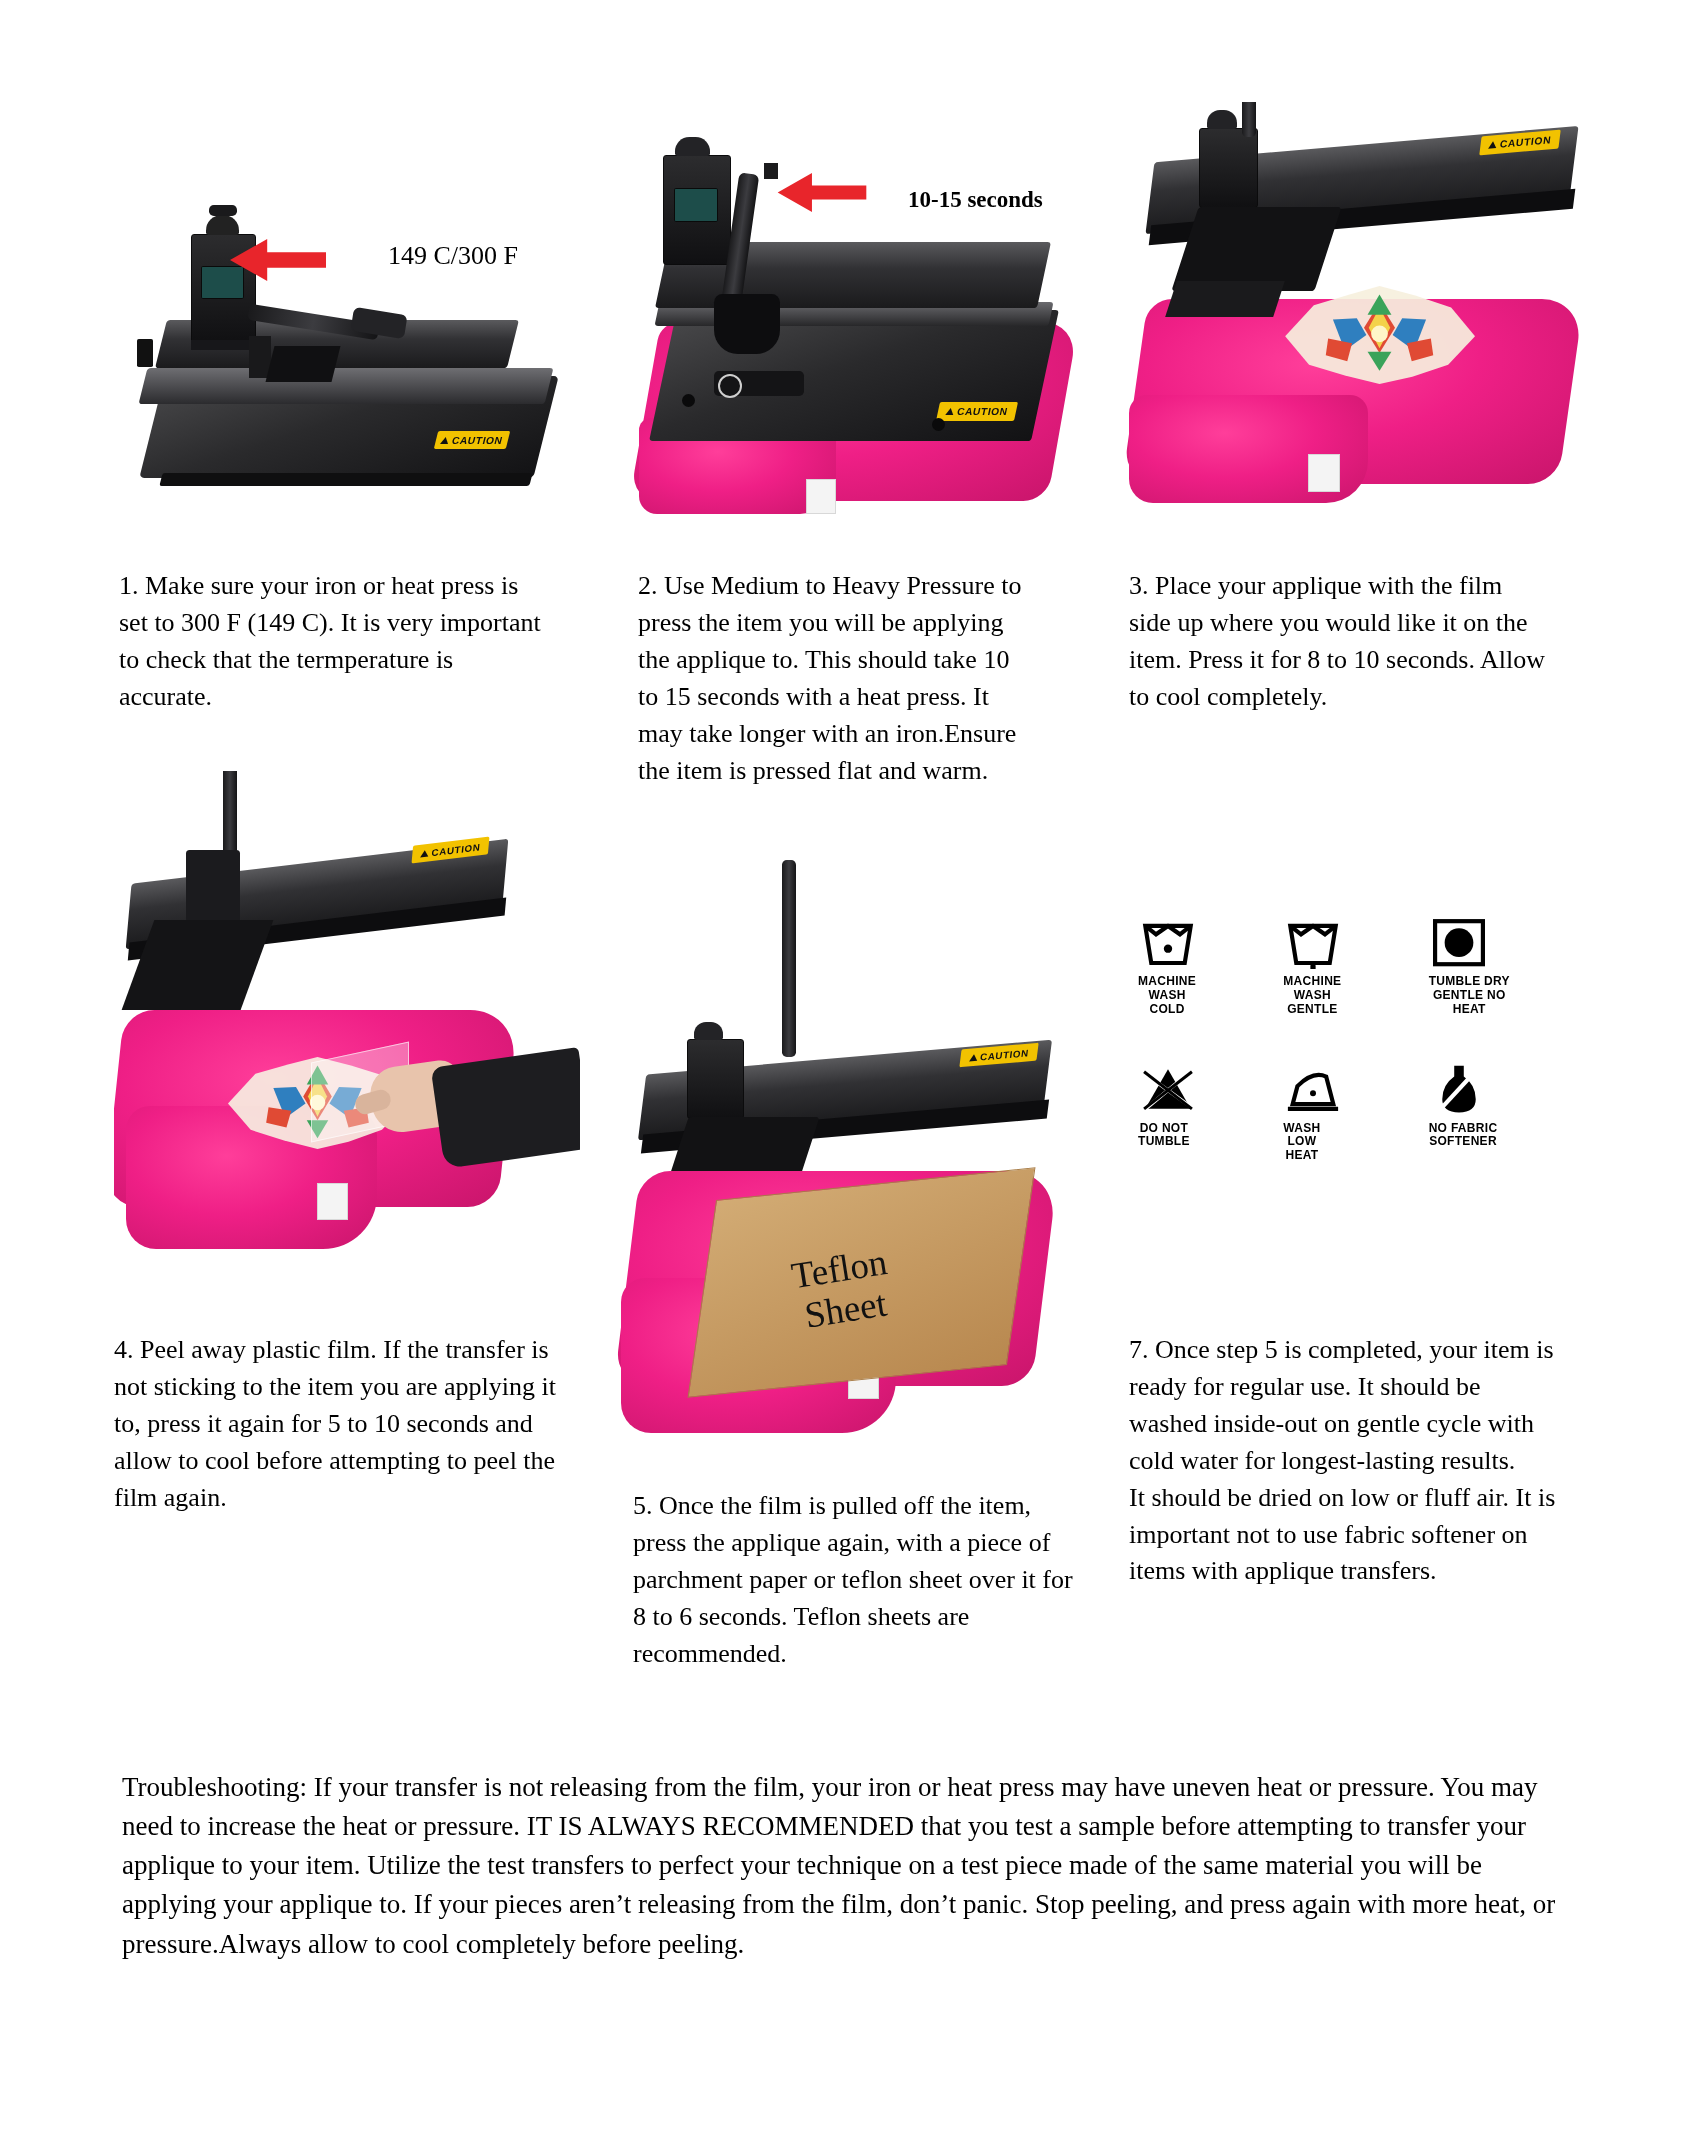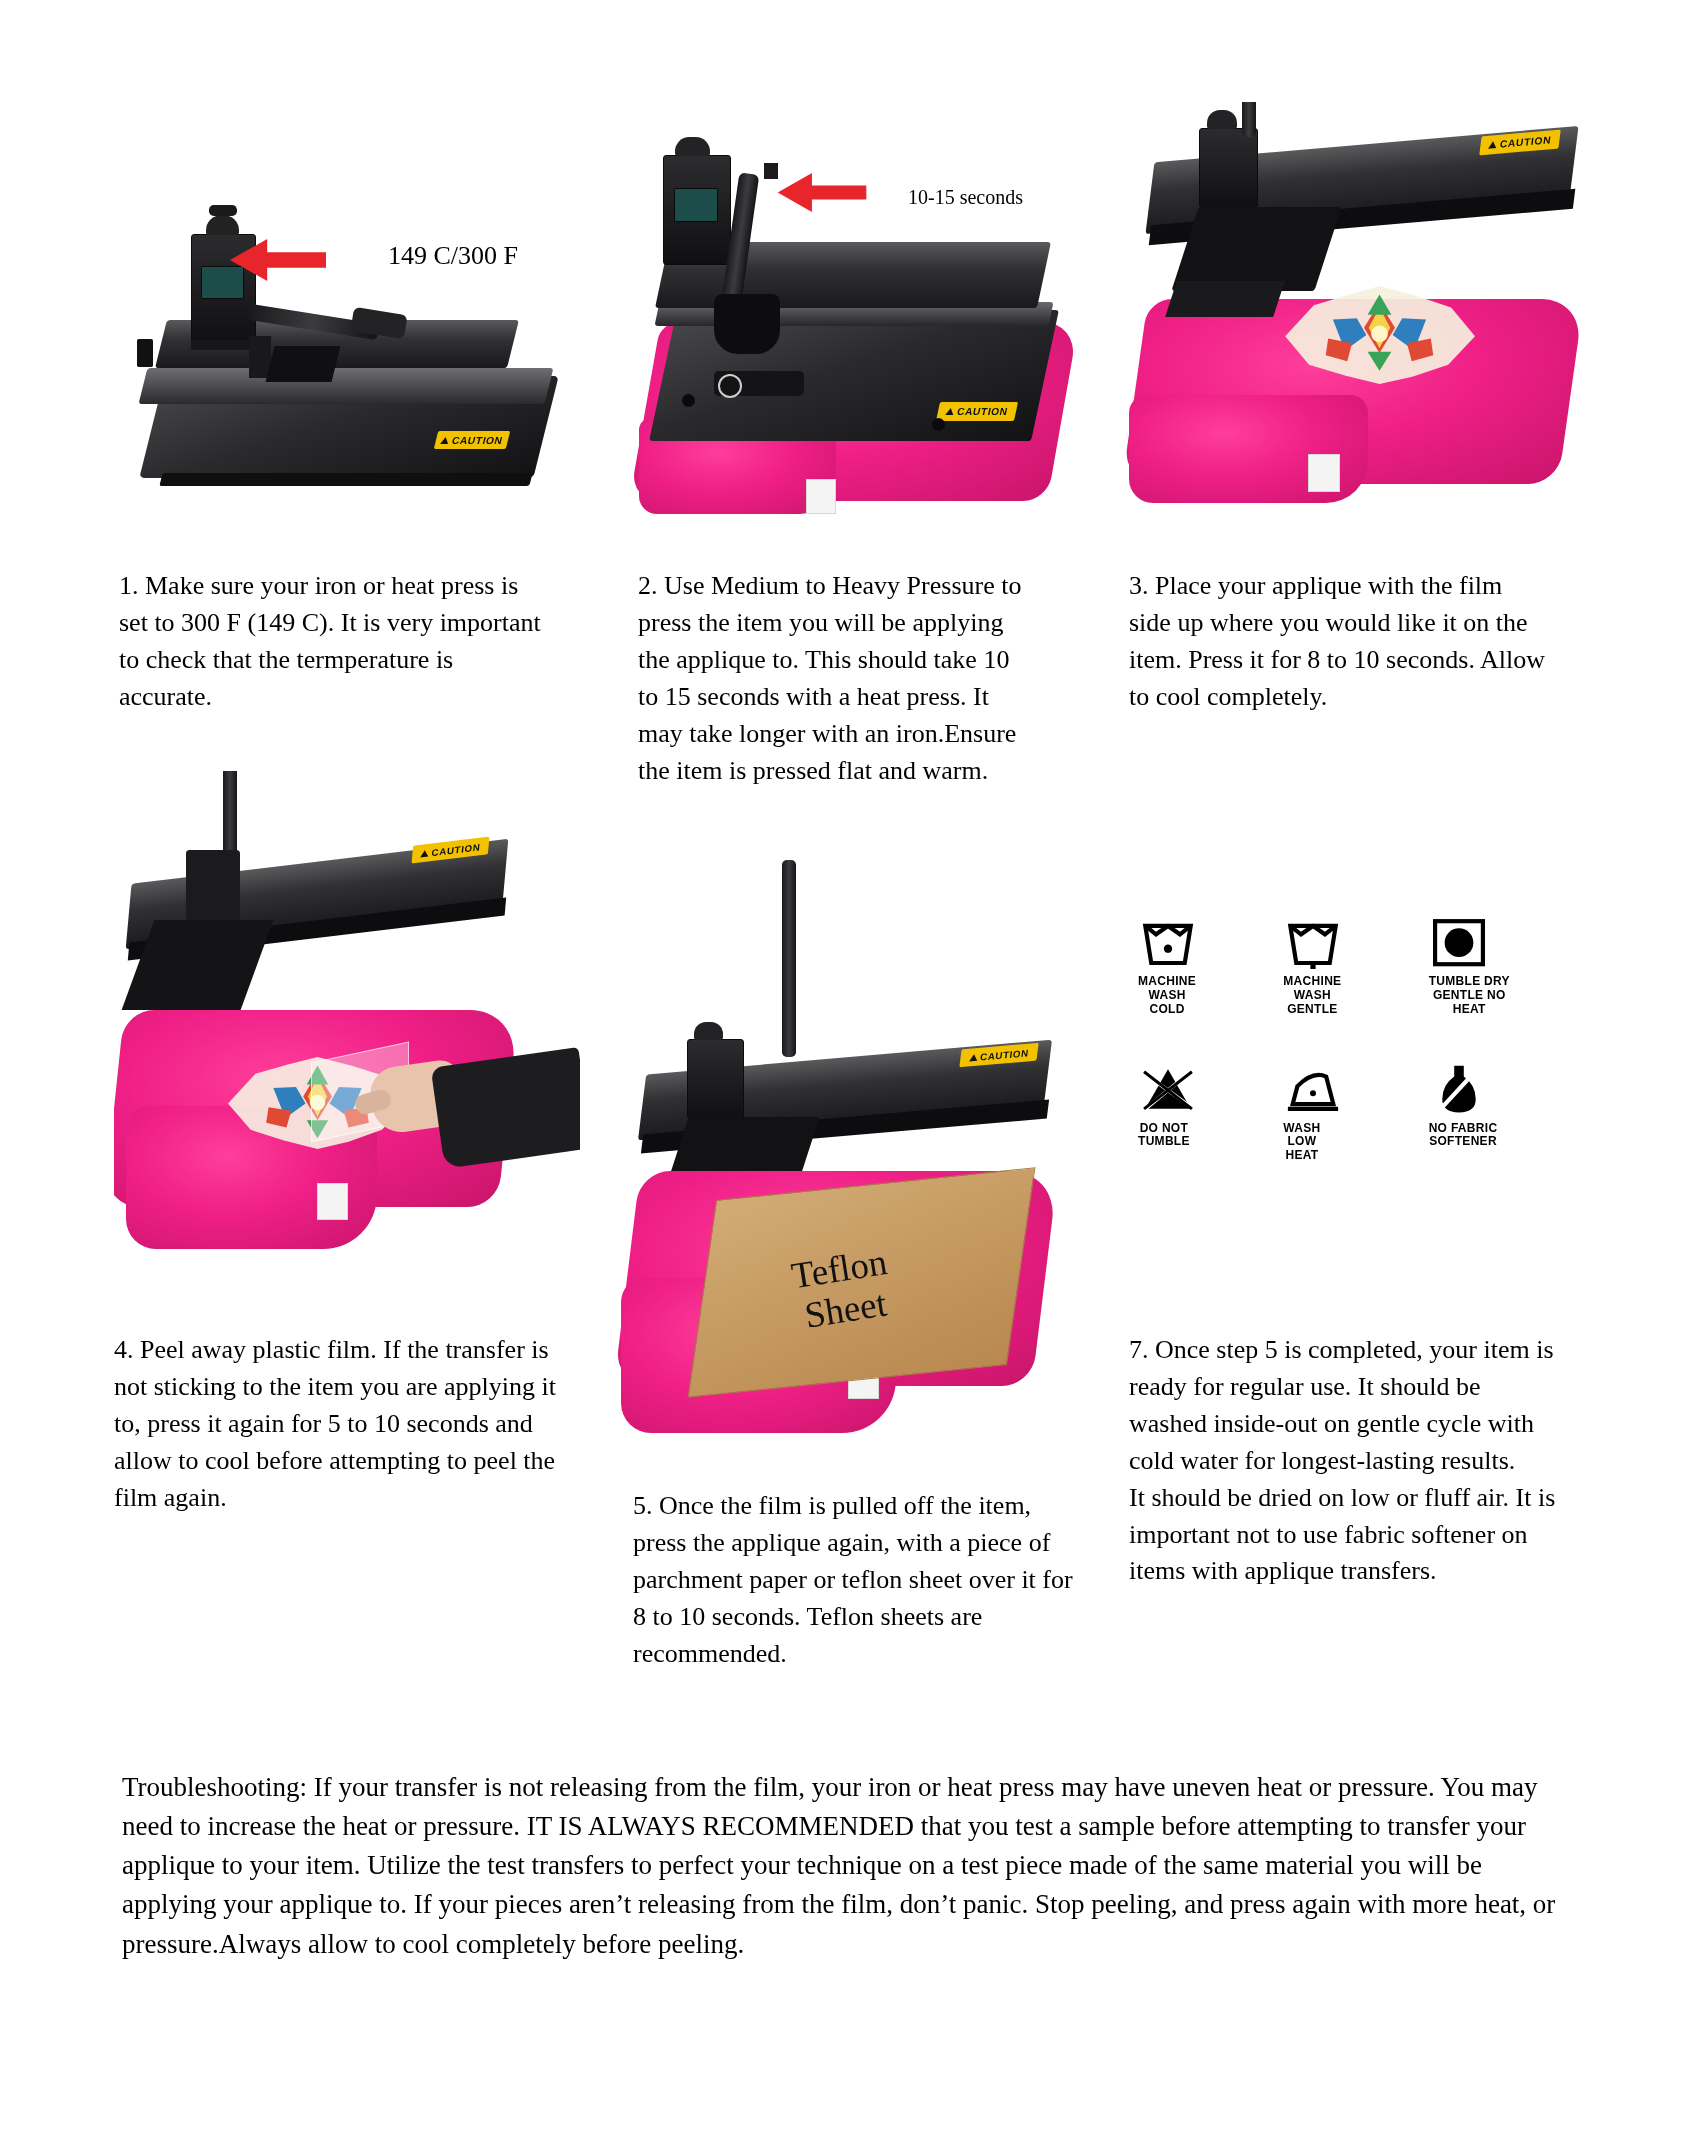--- a/index.html
+++ b/index.html
@@ -217,21 +217,21 @@
     <div class="abs" style="left:87px; top:157px; width:66px; height:60px; background:#0d0d0f; border-radius:8.4px 8.4px 24px 24px;"></div>
     <div class="abs" style="left:137px; top:26px; width:14.3px; height:15.5px; background:#1b1b1d;"></div>
 
     <div class="abs" style="left:55px; top:257px; width:13px; height:13px; background:#0a0a0b; border-radius:50%;"></div>
     <div class="abs" style="left:305px; top:281px; width:13px; height:13px; background:#0a0a0b; border-radius:50%;"></div>
   </div>
 
   <svg class="red-arrow" style="left:777px; top:173px;" width="90" height="39" viewBox="0 0 150 66">
     <polygon points="0,33 58,0 58,21 150,21 150,45 58,45 58,66" fill="#e8252b"></polygon>
   </svg>
-  <div class="annot abs" style="left:908px; top:184px; width:203px; text-align:left; font-size:20px;">10-15 seconds</div>
+  <div class="annot abs" style="left:908px; top:184px; width:203px; text-align:left; font-size:23px;font-weight:bold;">10-15 seconds</div>
 
   <div class="photo" style="left:1111px; top:102px; width:508px; height:436px;">
 
     <div class="shirt" style="left:24px; top:197px; width:436px; height:185px; border-radius:24px 42px 30px 36px; transform: skewX(-8deg);"></div>
     <div class="shirt" style="left:18px; top:293px; width:239px; height:108px; border-radius:18px 18px 42px 24px;"></div>
     <div class="tag" style="left:197px; top:352px; width:30px; height:36px;"></div>
 
     <svg class="abs" style="left:167px; top:179px;" width="203" height="108" viewBox="0 0 340 180">
       <polygon points="12,92 60,40 120,22 170,8 230,24 290,44 330,92 285,140 225,160 170,172 112,158 52,140" fill="#f6f0dd" opacity="0.92"></polygon>
       <g>
@@ -393,21 +393,21 @@
         <path d="M42 8 L58 8 L58 26 Q78 40 78 64 Q78 86 50 86 Q22 86 22 64 Q22 40 42 26 Z" fill="#000"></path>
         <line x1="14" y1="86" x2="86" y2="8" stroke="#fff" stroke-width="7"></line>
       </svg>
       <div class="care-label">NO FABRIC
 SOFTENER</div>
     </div>
   </div>
 
   <div class="caption abs" style="left:114px; top:1332px; width:454px;">4. Peel away plastic film. If the transfer is not sticking to the item you are applying it to, press  it again for 5 to 10 seconds and allow to cool before attempting to peel the film again.</div>
 
-  <div class="caption abs" style="left:633px; top:1488px; width:454px;">5. Once the film is pulled off the item, press the applique again, with a piece of parchment paper or teflon sheet over it for 8 to 10 seconds. Teflon sheets are recommended.</div>
+  <div class="caption abs" style="left:633px; top:1488px; width:454px;">5. Once the film is pulled off the item, press the applique again, with a piece of parchment paper or teflon sheet over it for 8 to 6 seconds. Teflon sheets are recommended.</div>
 
   <div class="caption abs" style="left:1129px; top:1332px; width:430px;">7. Once step 5 is completed, your item is ready for regular use. It should be washed inside-out on gentle cycle with cold water for longest-lasting results.
 It should be dried on low or fluff air. It is important not to use fabric softener on items with applique transfers.</div>
 
   <div class="footer-text" style="left:122px; top:1768px; width:1458px;">Troubleshooting: If your transfer is not releasing from the film, your iron or heat press may have uneven heat or pressure. You may need to increase the heat or pressure. IT IS ALWAYS RECOMMENDED that you test a sample before attempting to transfer your applique to your item. Utilize the test transfers to perfect your technique on a test piece made of the same material you will be applying your applique to. If your pieces aren’t releasing from the film, don’t panic. Stop peeling, and press again with more heat, or pressure.Always allow to cool completely before peeling.</div>
 
 </div>
 
 
 </body></html>

